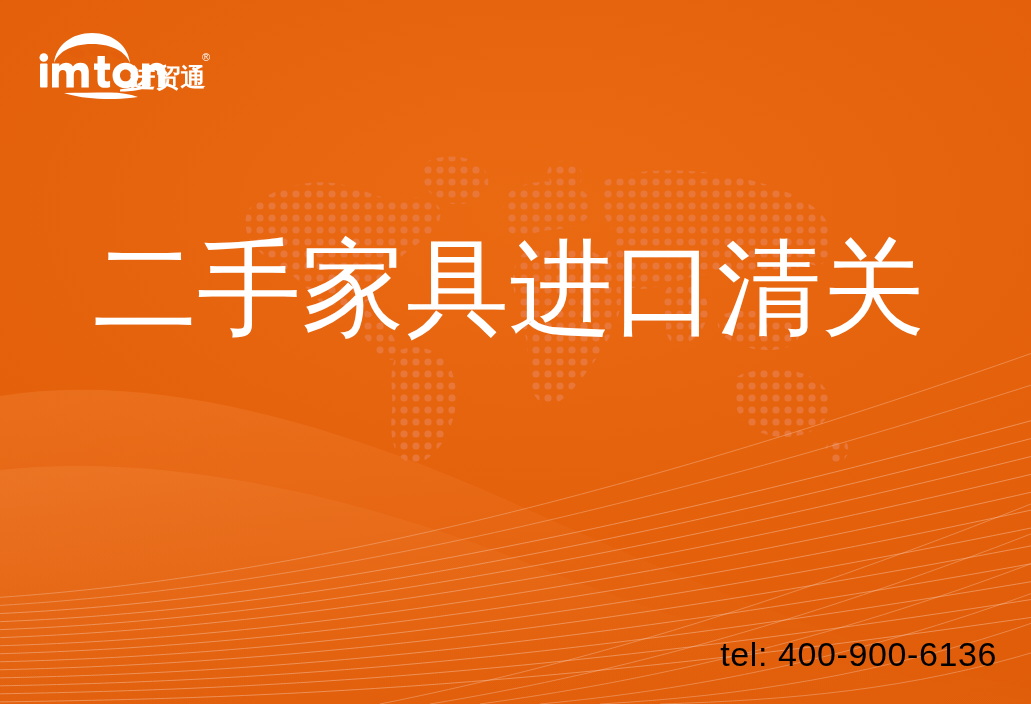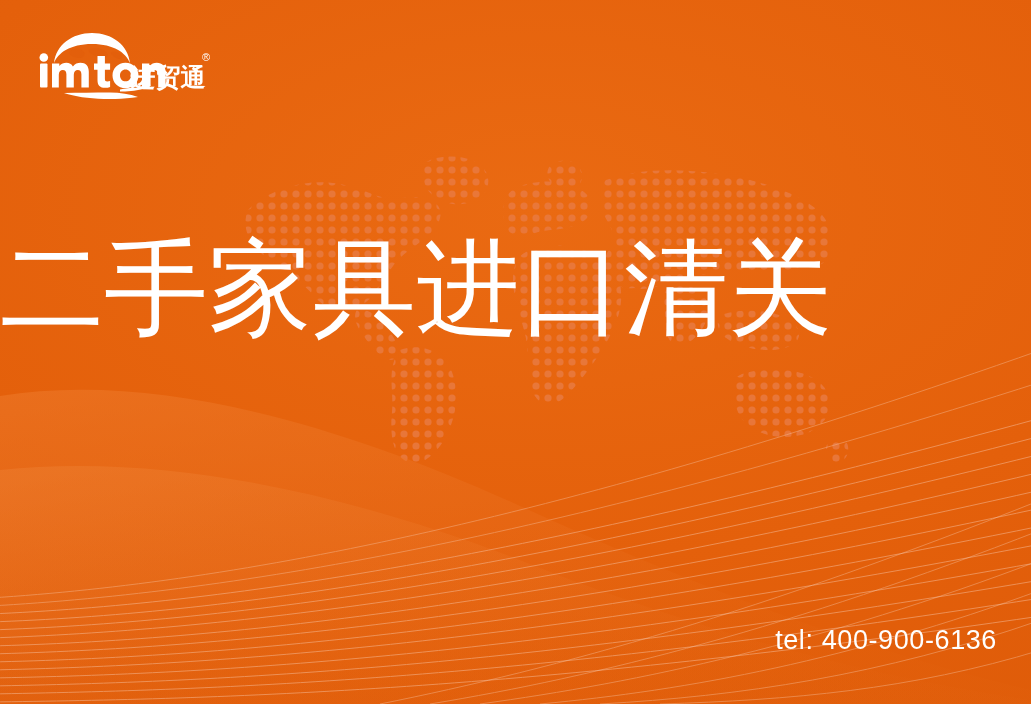--- a/index.html
+++ b/index.html
@@ -78,42 +78,42 @@
   }
   #logo svg { display:block; width:100%; height:100%; }
 
   
   #headline {
     position: absolute;
     left: 0;
     top: 228px;
     width: 1018px;
     z-index: 5;
-    text-align: left;
+    text-align: center;
     color: #ffffff;
     font-family: "Liberation Sans", "DejaVu Sans", sans-serif;
     font-weight: 400;
     font-size: 104px;
     line-height: 122px;
     letter-spacing: 0px;
     text-rendering: geometricPrecision;
   }
   #headline .hl-line {
     display: block;
     white-space: nowrap;
   }
 
   
   #tel {
     position: absolute;
     right: 34px;
-    bottom: 48px;
+    bottom: 30px;
     z-index: 7;
-    color: #ffffff;
-    font-size: 27px;
+    color: #000000;
+    font-size: 34px;
     letter-spacing: .6px;
     white-space: nowrap;
   }
 </style>
 </head>
 <body>
 
 <div id="banner">
 
   <div id="bg-base"></div>

